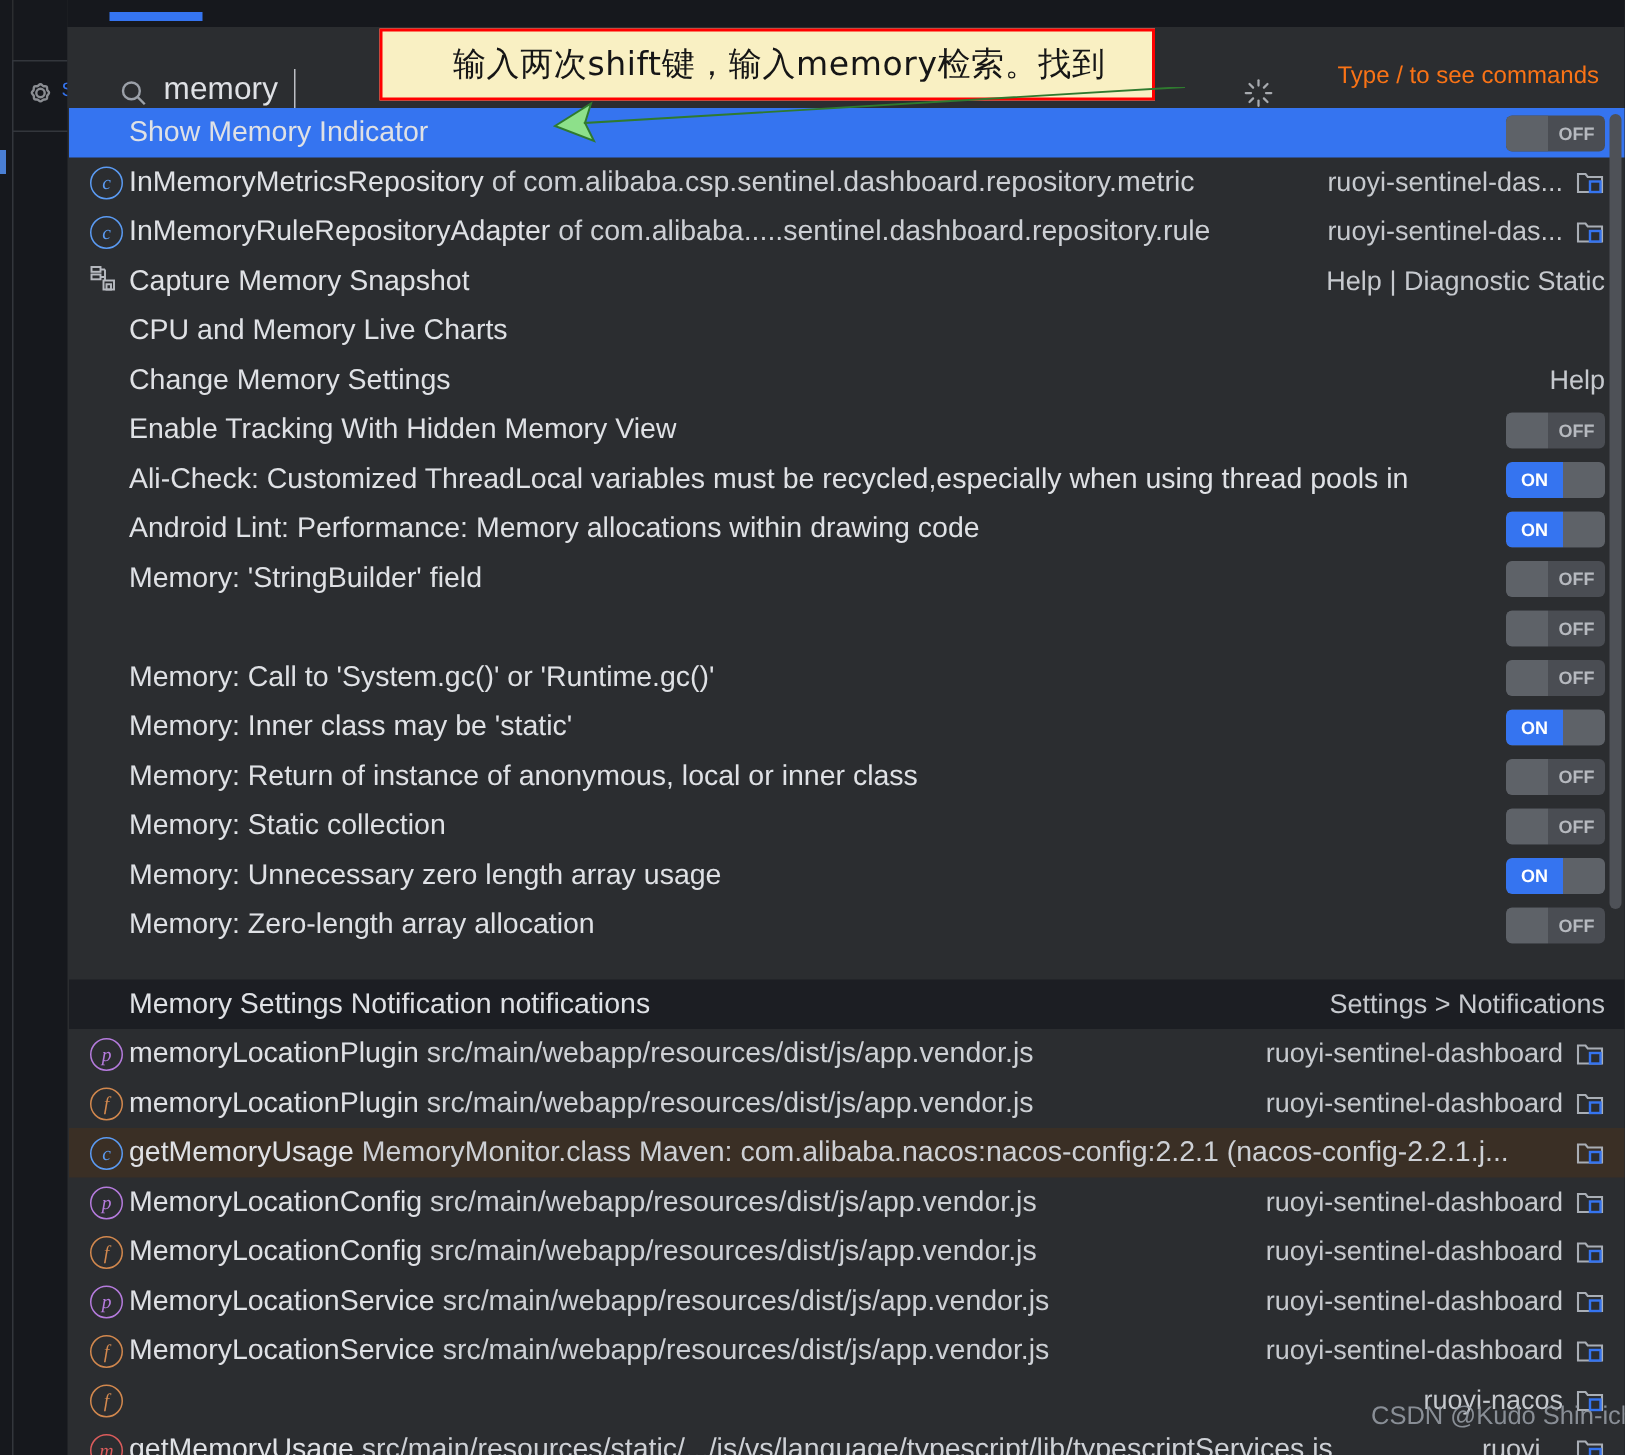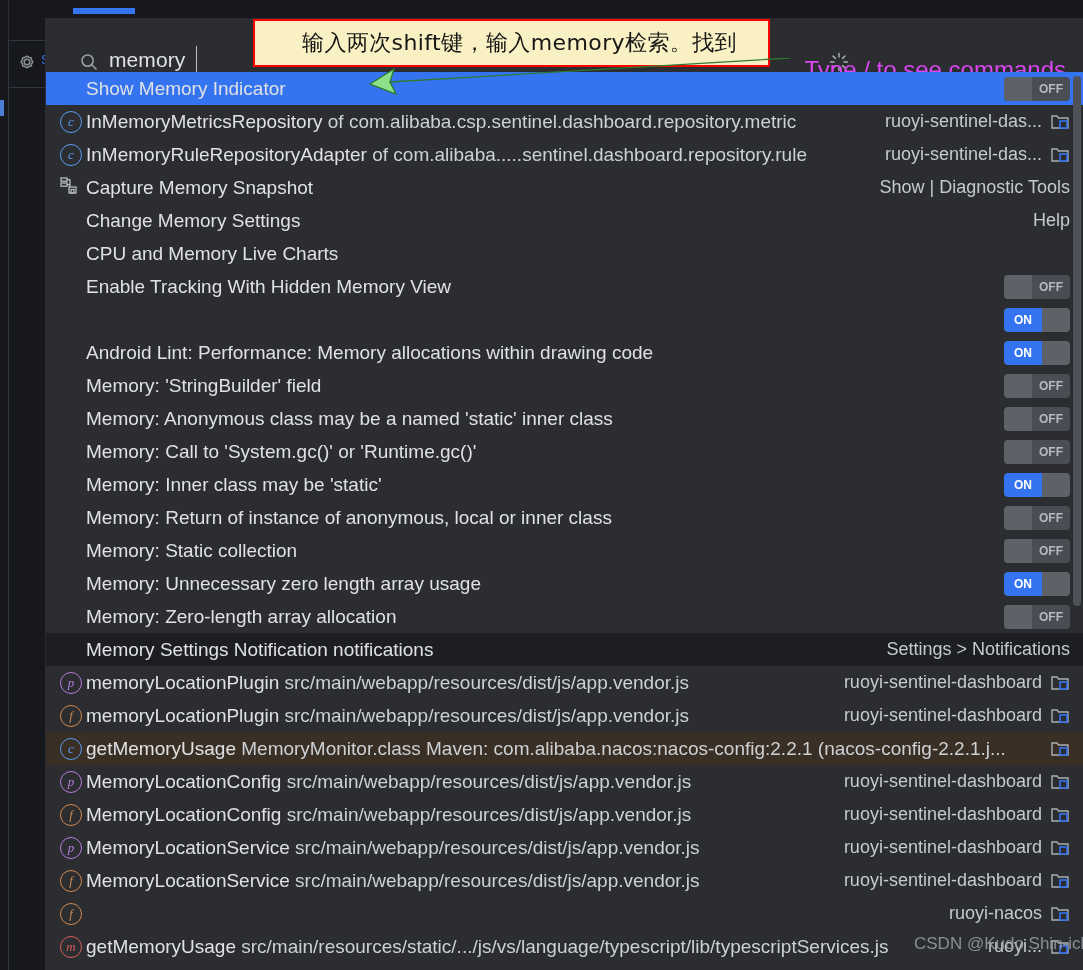--- a/index.html
+++ b/index.html
@@ -27,30 +27,30 @@
   .popup { position: absolute; left: 45px; top: 0; width: 1038px; height: 970px; background: #2b2d30; }
 
   .tab-strip { position: absolute; left: 0; top: 0; width: 1038px; height: 18px; background: #16181d; }
   .tab-underline { position: absolute; left: 28px; top: 8px; width: 62px; height: 6px; background: #3574f0; }
 
   
   .searchbar { position: absolute; left: 0; top: 18px; width: 1038px; height: 54px; background: #2b2d30; }
   .search-icon { position: absolute; left: 34px; top: 34px; width: 20px; height: 20px; }
   .search-text { position: absolute; left: 64px; top: 30px; font-size: 21px; color: #dfe1e5; letter-spacing: .1px; }
   .search-caret { position: absolute; left: 151px; top: 28px; width: 1px; height: 26px; background: #bcbec4; }
-  .hint { position: absolute; right: 17px; top: 38px; font-size: 24px; color: #d946ef; white-space: nowrap; }
+  .hint { position: absolute; right: 17px; top: 24px; font-size: 16px; color: #f97316; white-space: nowrap; }
   .hint-icon { position: absolute; right: 233px; top: 33px; width: 22px; height: 22px; opacity: .8; }
 
   
   .list { position: absolute; left: 1px; top: 72px; width: 1038px; height: 898px; background: #2b2d30; }
   .row { position: relative; height: 33px; display: flex; align-items: center; padding: 0 0 0 14px;
          font-size: 19px; color: #dfe1e5; white-space: nowrap; }
   .row.selected { background: #3574f0; }
   .row.highlight { background: #3a2f25; }
-  .row.dim { background: #1c1e23; }
+  .row.dim { background: #1c1e23; margin-top: 20px; }
   .row .icon { width: 26px; min-width: 26px; display:flex; align-items:center; justify-content:flex-start; }
   .row .label { overflow: hidden; text-overflow: ellipsis; }
   .row .label .sub { color: #cdd0d5; }
   .row .right { position: absolute; right: 14px; display: flex; align-items: center; gap: 8px;
                 font-size: 18px; color: #c6c9ce; }
   .row.noicon .label { margin-left: 26px; }
 
   
   .toggle { width: 66px; height: 24px; border-radius: 4px; display: flex; align-items: center;
             font-size: 12px; font-weight: 600; overflow: hidden; }
@@ -186,42 +186,43 @@
                 <rect x="1" y="8" width="6" height="3.2"></rect>
                 <line x1="7" y1="4.6" x2="10" y2="4.6"></line>
                 <line x1="7" y1="9.6" x2="10" y2="9.6"></line>
                 <line x1="10" y1="4.6" x2="10" y2="12"></line>
                 <rect x="9" y="12" width="7" height="6"></rect>
                 <rect x="11" y="14.5" width="3" height="3.5"></rect>
               </svg></span>
           </span>
           <span class="label"><span>Capture Memory Snapshot</span></span>
           <span class="right">
-            <span>Show | Diagnostic Tools</span>
-          </span>
+            <span>Help | Diagnostic Static</span>
+          </span>
+        </div>
+        <div class="row noicon">
+          <span class="label"><span>CPU and Memory Live Charts</span></span>
         </div>
         <div class="row noicon">
           <span class="label"><span>Change Memory Settings</span></span>
           <span class="right">
             <span>Help</span>
           </span>
         </div>
         <div class="row noicon">
-          <span class="label"><span>CPU and Memory Live Charts</span></span>
-        </div>
-        <div class="row noicon">
           <span class="label"><span>Enable Tracking With Hidden Memory View</span></span>
           <span class="right">
             <span class="toggle off">
               <span class="knob"></span>
               <span class="txt">OFF</span>
             </span>
           </span>
         </div>
         <div class="row noicon">
+          <span class="label"><span>Ali-Check: Customized ThreadLocal variables must be recycled,especially when using thread pools in</span></span>
           <span class="right">
             <span class="toggle on">
               <span class="txt">ON</span>
               <span class="knob"></span>
             </span>
           </span>
         </div>
         <div class="row noicon">
           <span class="label"><span>Android Lint: Performance: Memory allocations within drawing code</span></span>
           <span class="right">
@@ -234,21 +235,20 @@
         <div class="row noicon">
           <span class="label"><span>Memory: 'StringBuilder' field</span></span>
           <span class="right">
             <span class="toggle off">
               <span class="knob"></span>
               <span class="txt">OFF</span>
             </span>
           </span>
         </div>
         <div class="row noicon">
-          <span class="label"><span>Memory: Anonymous class may be a named 'static' inner class</span></span>
           <span class="right">
             <span class="toggle off">
               <span class="knob"></span>
               <span class="txt">OFF</span>
             </span>
           </span>
         </div>
         <div class="row noicon">
           <span class="label"><span>Memory: Call to 'System.gc()' or 'Runtime.gc()'</span></span>
           <span class="right">

